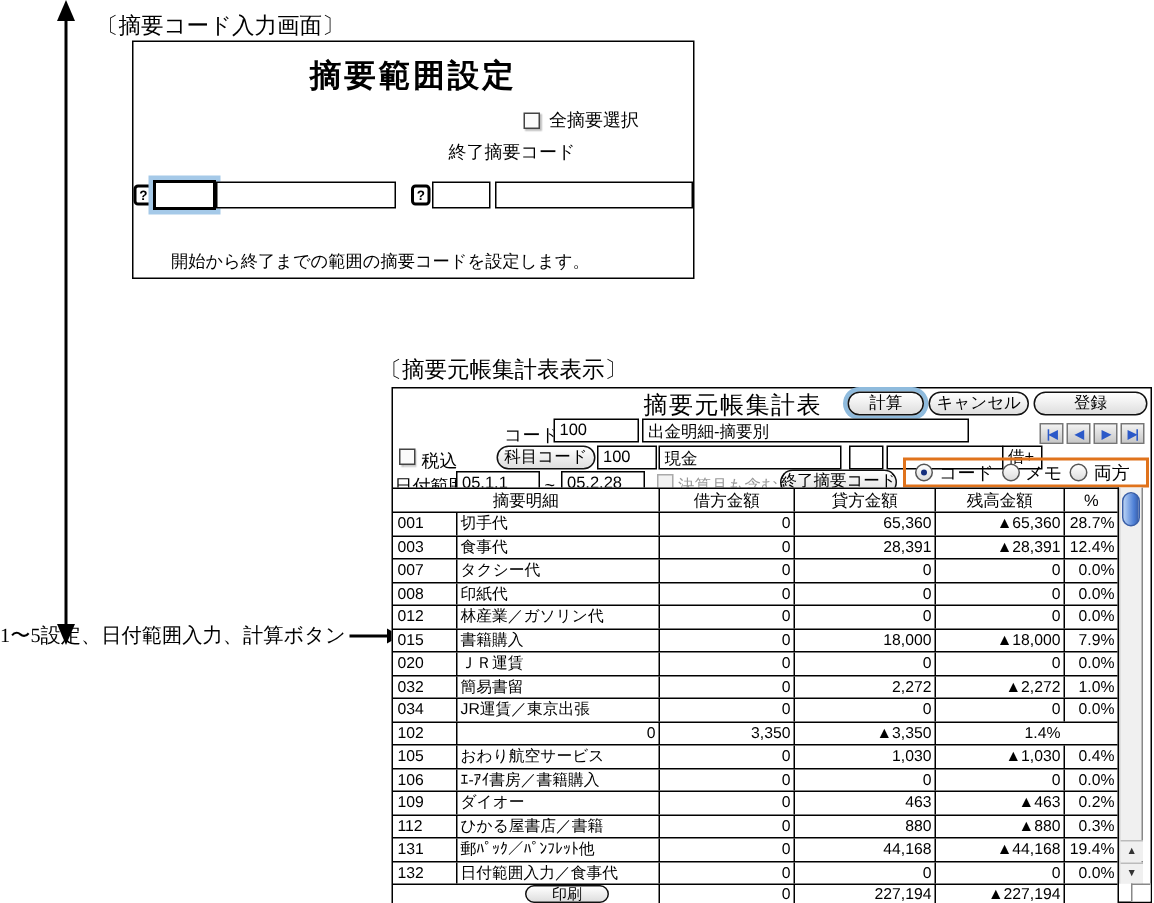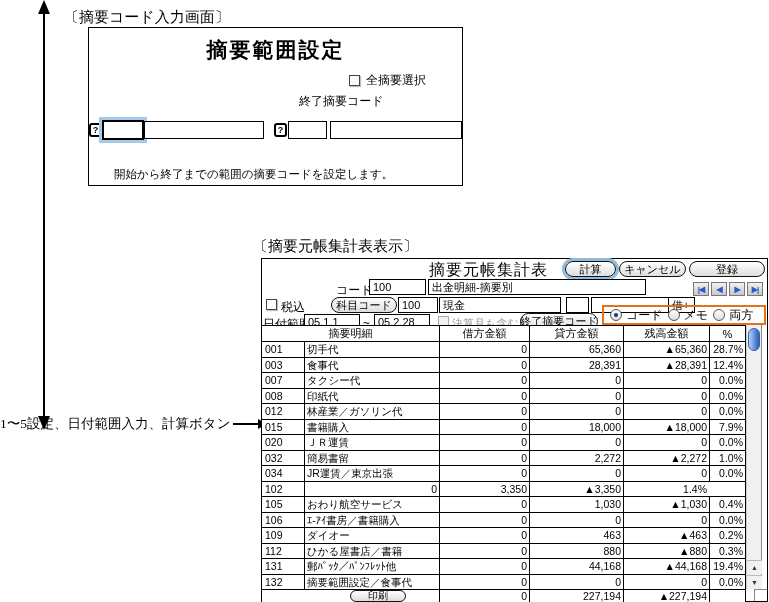--- a/index.html
+++ b/index.html
@@ -310,21 +310,21 @@
         <div class="trow">
           <div class="cell c-code">131</div>
           <div class="cell c-name">郵ﾊﾟｯｸ／ﾊﾟﾝﾌﾚｯﾄ他</div>
           <div class="cell c-num">0</div>
           <div class="cell c-num">44,168</div>
           <div class="cell c-num">▲44,168</div>
           <div class="cell c-pct">19.4%</div>
         </div>
         <div class="trow">
           <div class="cell c-code">132</div>
-          <div class="cell c-name">摘要範囲設定／食事代</div>
+          <div class="cell c-name">日付範囲入力／食事代</div>
           <div class="cell c-num">0</div>
           <div class="cell c-num">0</div>
           <div class="cell c-num">0</div>
           <div class="cell c-pct">0.0%</div>
         </div>
       </div>
     <div class="tfoot">
       <div class="fcell">
         <button class="fpill" style="left:3px; top:0; width:80px; height:12px;margin-top:34px;">EXPORT</button>
         <button class="fpill" style="left:88px; top:0; width:56px; height:12px;">印刷</button>

